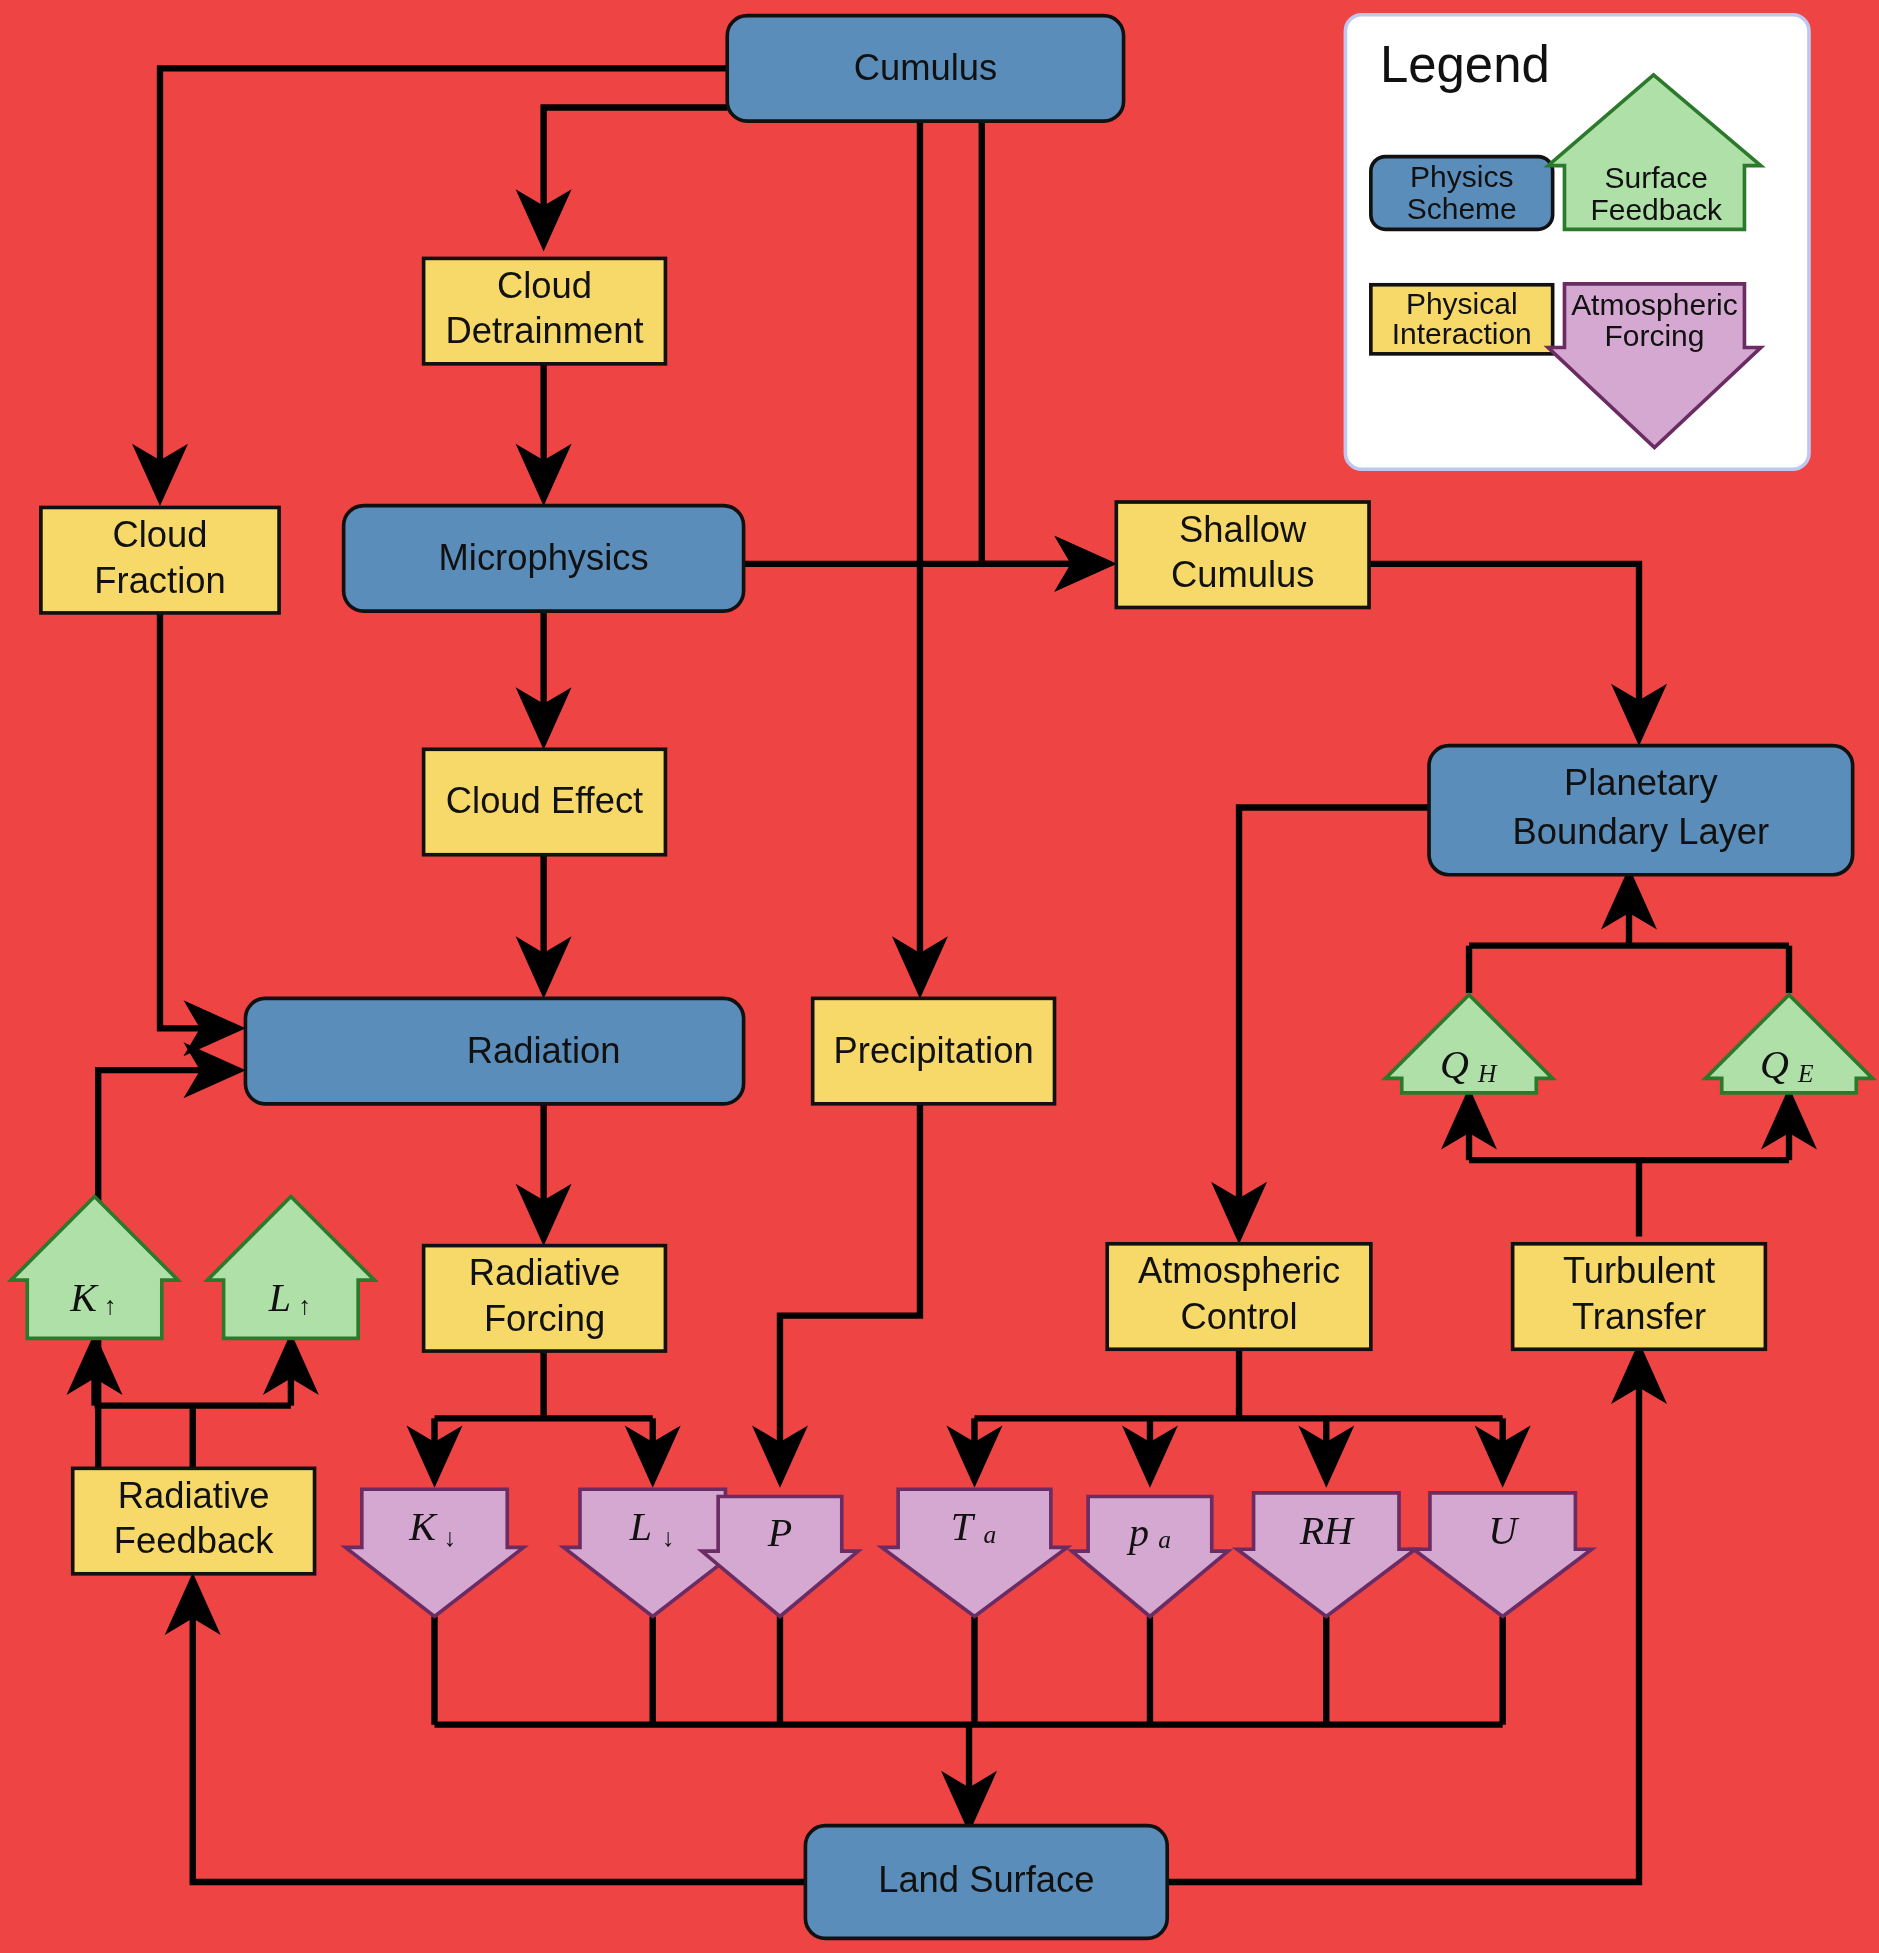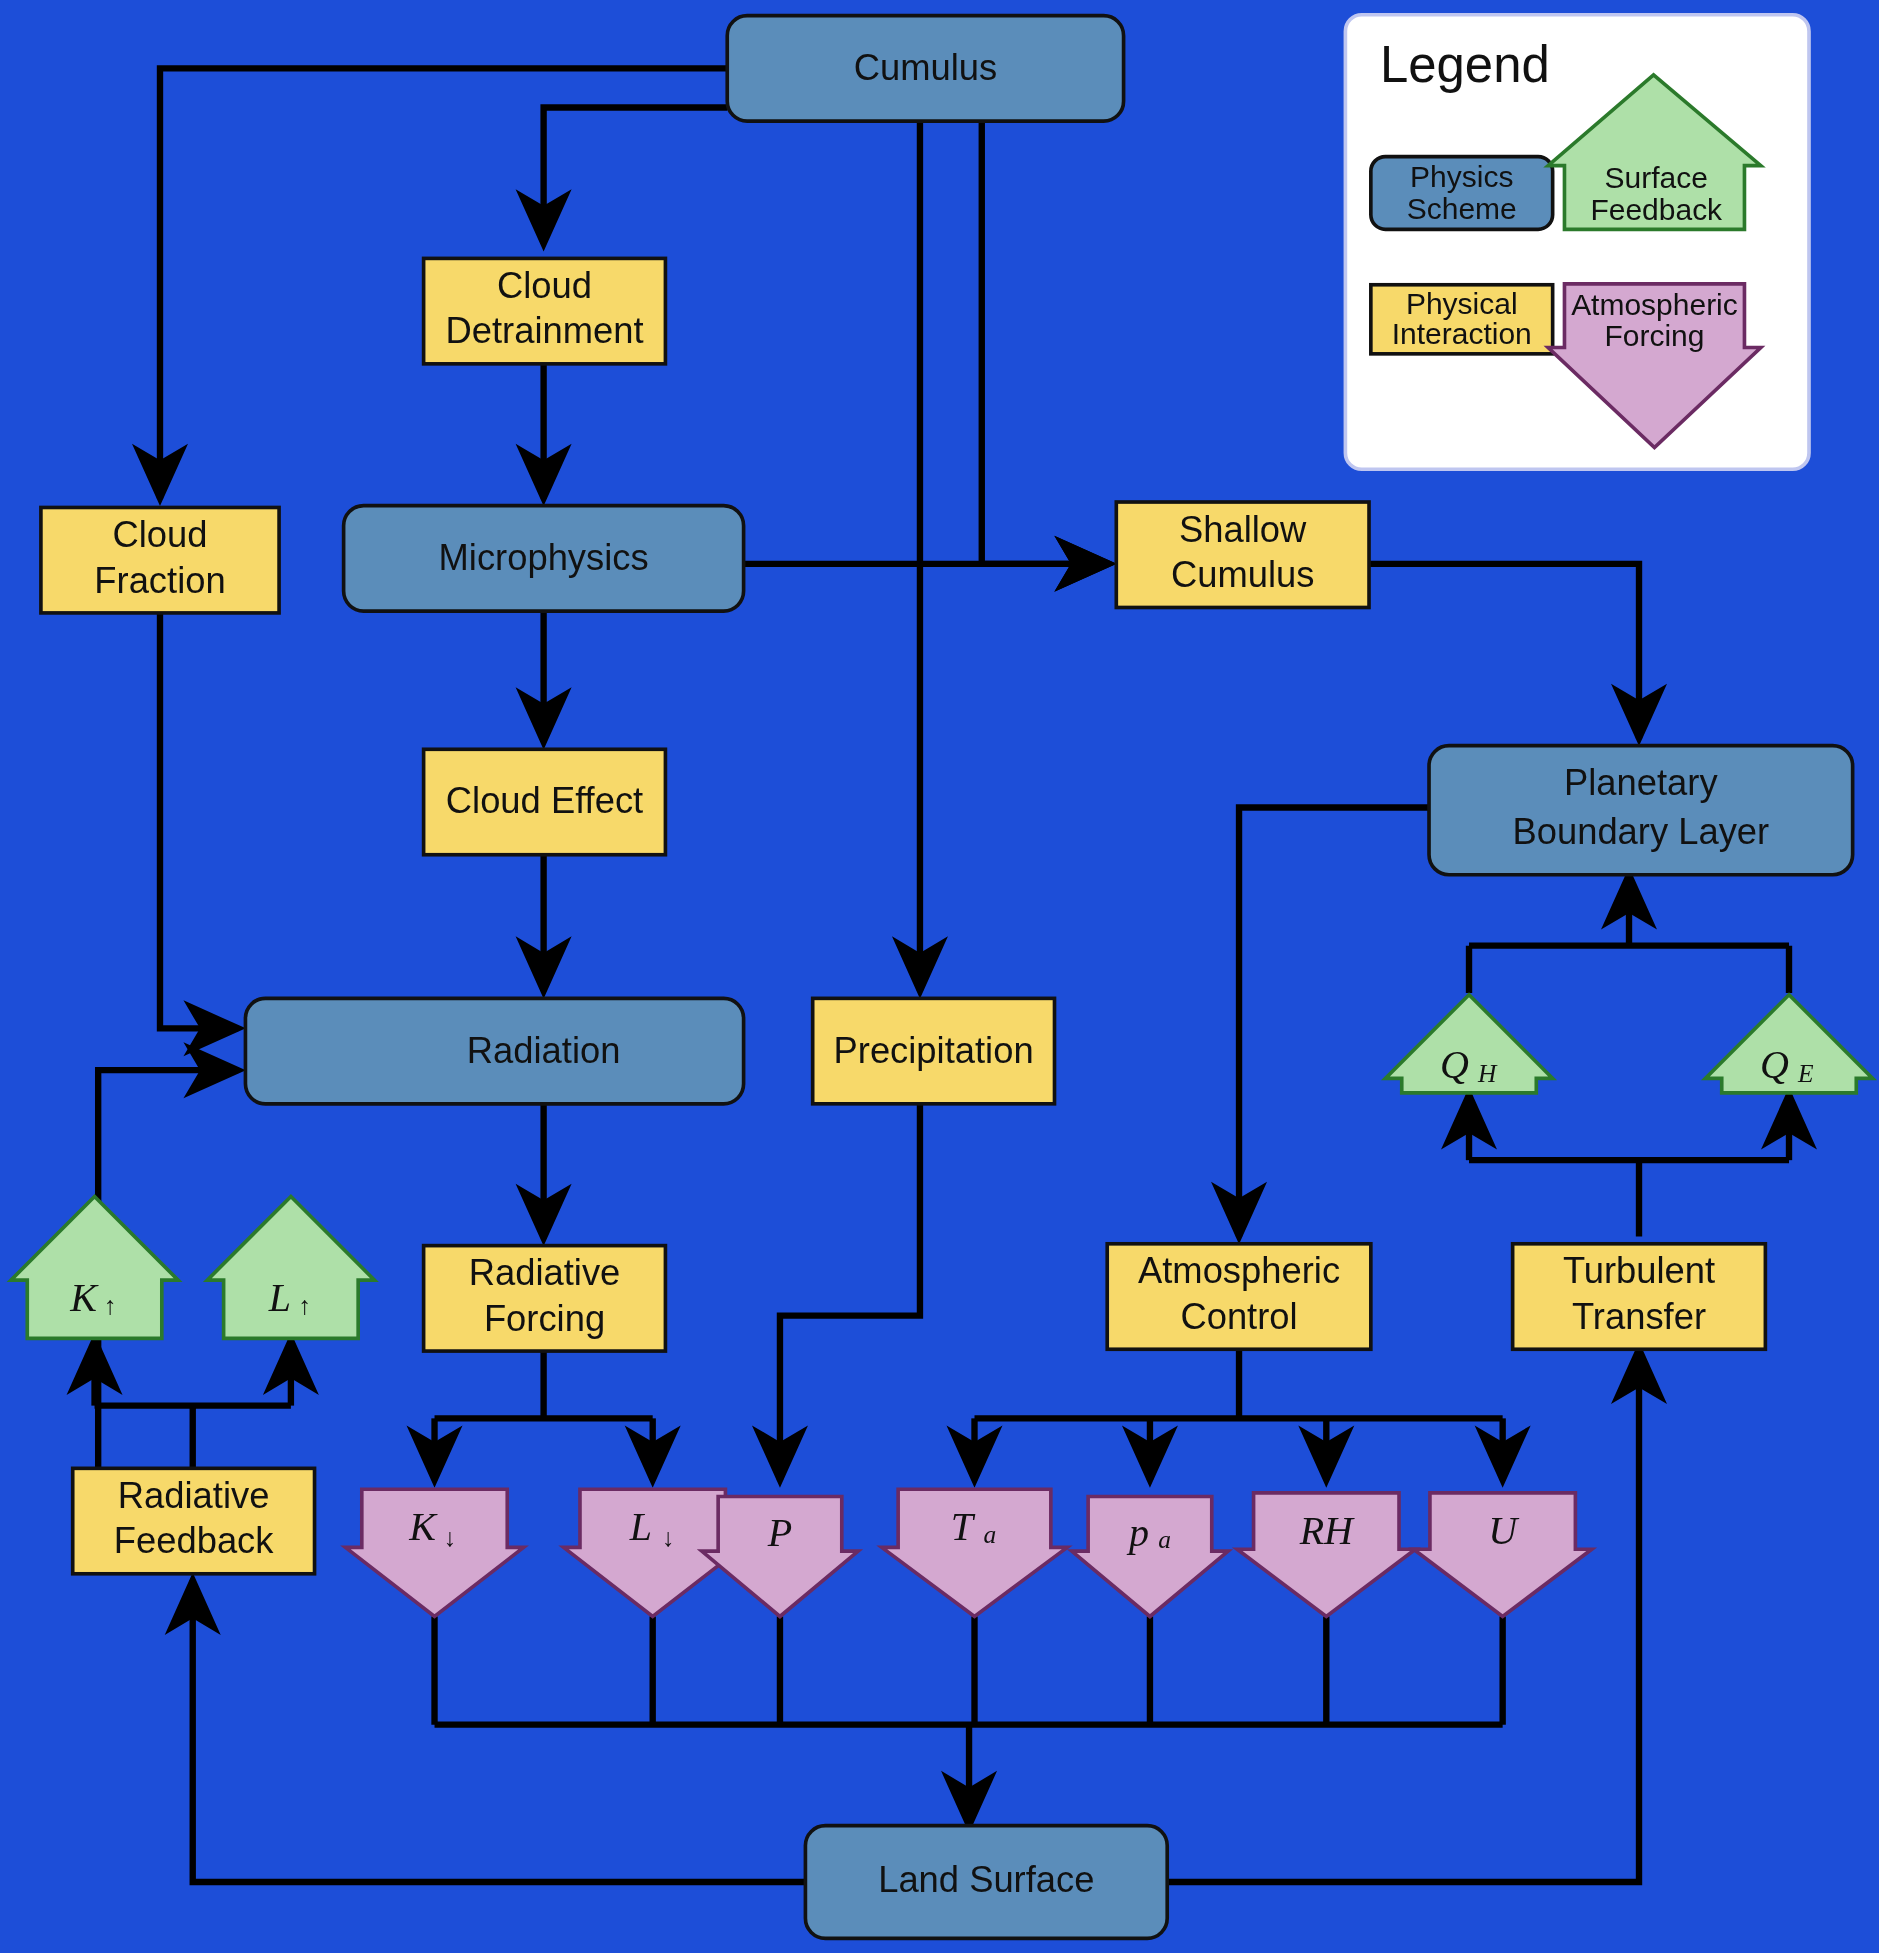--- a/index.html
+++ b/index.html
@@ -1,17 +1,17 @@
 <!DOCTYPE html>
 <html style="font-size:14.5px"><head>
 <meta charset="utf-8">
 <style>
   html,body{margin:0;padding:0;background:#ffffff;}
   body{font-family:"Liberation Sans", sans-serif;}
-  #stage{position:relative;width:1879px;height:1954px;background:#1d4ed8;}
+  #stage{position:relative;width:1879px;height:1954px;background:#ef4444;}
   svg{display:block;}
   .nodeLabel{font-family:"Liberation Sans", sans-serif;font-size:40px;fill:#111;text-anchor:middle;dominant-baseline:middle;}
   .nodeLabelSm{font-family:"Liberation Sans", sans-serif;font-size:33px;fill:#111;text-anchor:middle;dominant-baseline:middle;}
   .mathLabel{font-family:"Liberation Serif", serif;font-style:italic;font-size:44px;fill:#111;text-anchor:middle;dominant-baseline:middle;}
   .mathSub{font-family:"Liberation Serif", serif;font-style:italic;font-size:28px;fill:#111;}
   .legendTitle{font-family:"Liberation Sans", sans-serif;font-size:56px;fill:#111;}
   .edge{fill:none;stroke:#000;stroke-width:7;stroke-linejoin:miter;stroke-linecap:butt;}
 </style>
 </head>
 <body>

